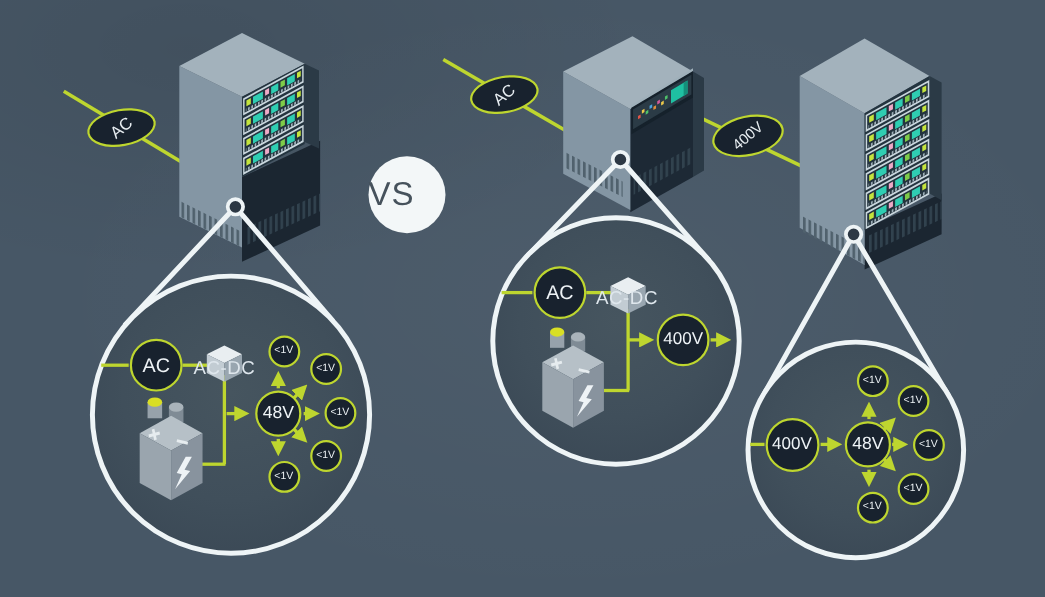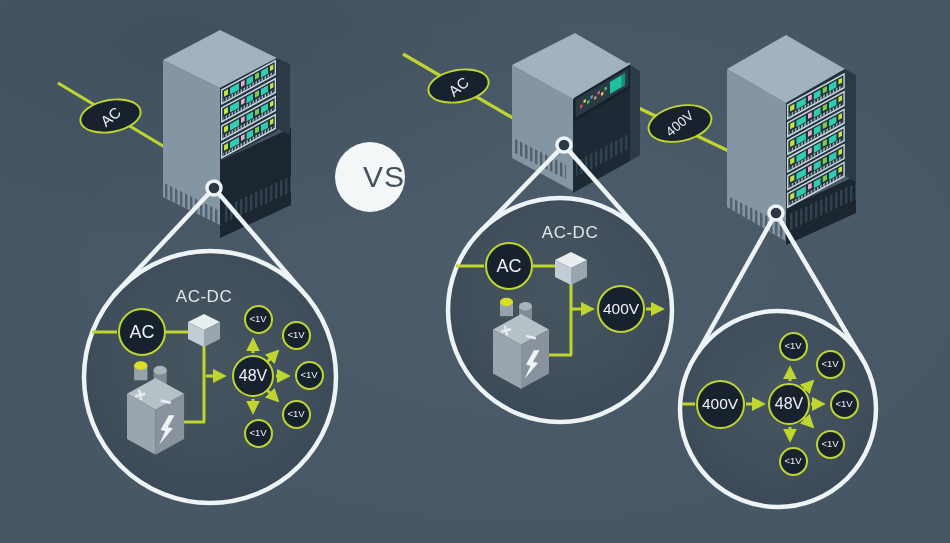--- a/index.html
+++ b/index.html
@@ -20,26 +20,26 @@
   }
   .oval{
     position:absolute;z-index:3;border-radius:50%;
     background:#18222e;border:2.6px solid #bed62f;
     display:flex;align-items:center;justify-content:center;
     color:#e8eef2;box-sizing:border-box;
   }
   .oval span{display:block;}
   .conv-label{
     position:absolute;z-index:3;color:#dfe7ed;font-size:17px;
-    letter-spacing:0.5px;text-align:center;width:90px;
+    letter-spacing:0.5px;text-align:center;width:90px;margin-top:38px;
   }
   .vs-badge{
     position:absolute;z-index:3;border-radius:50%;
     background:#f3f7f8;color:#46525c;
-    display:flex;align-items:center;justify-content:flex-end;
+    display:flex;align-items:center;justify-content:flex-start;
     font-size:30px;letter-spacing:1px;
   }
 </style>
 </head>
 <body>
 
 <div class="stage">
 
 <svg width="950" height="543" viewBox="0 0 950 543">
   <defs>

